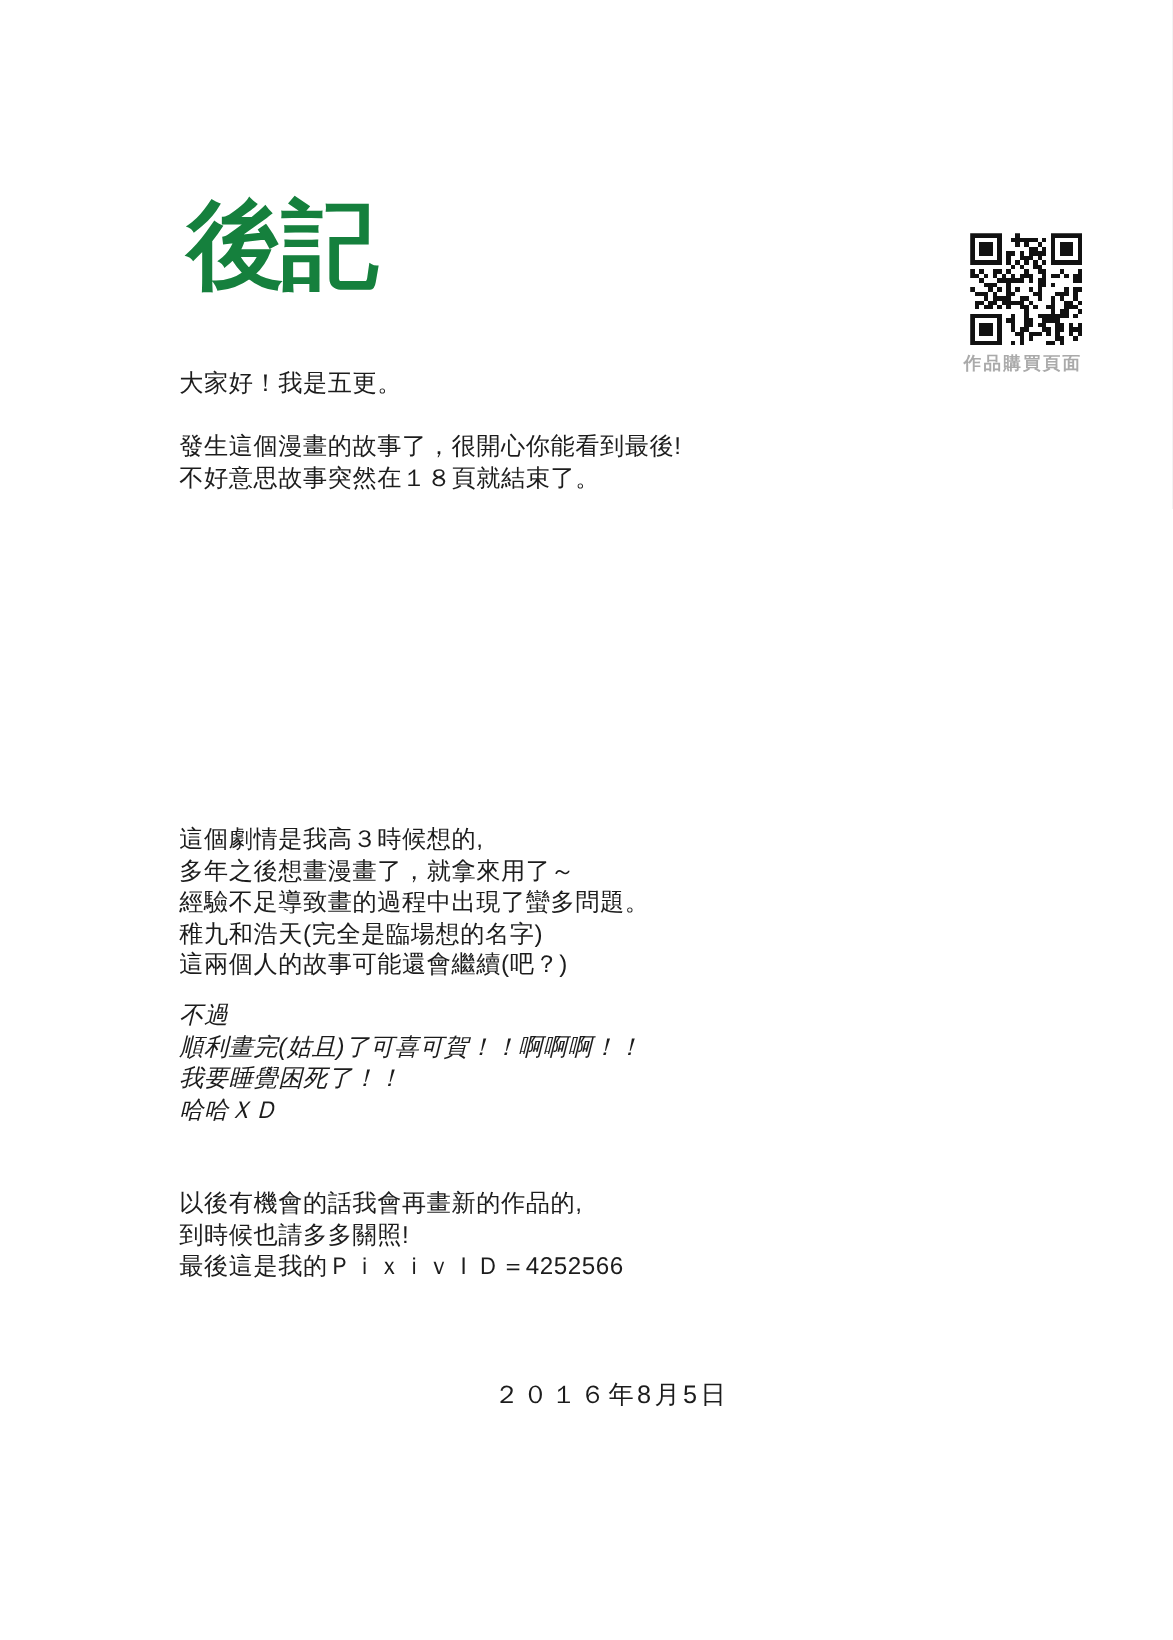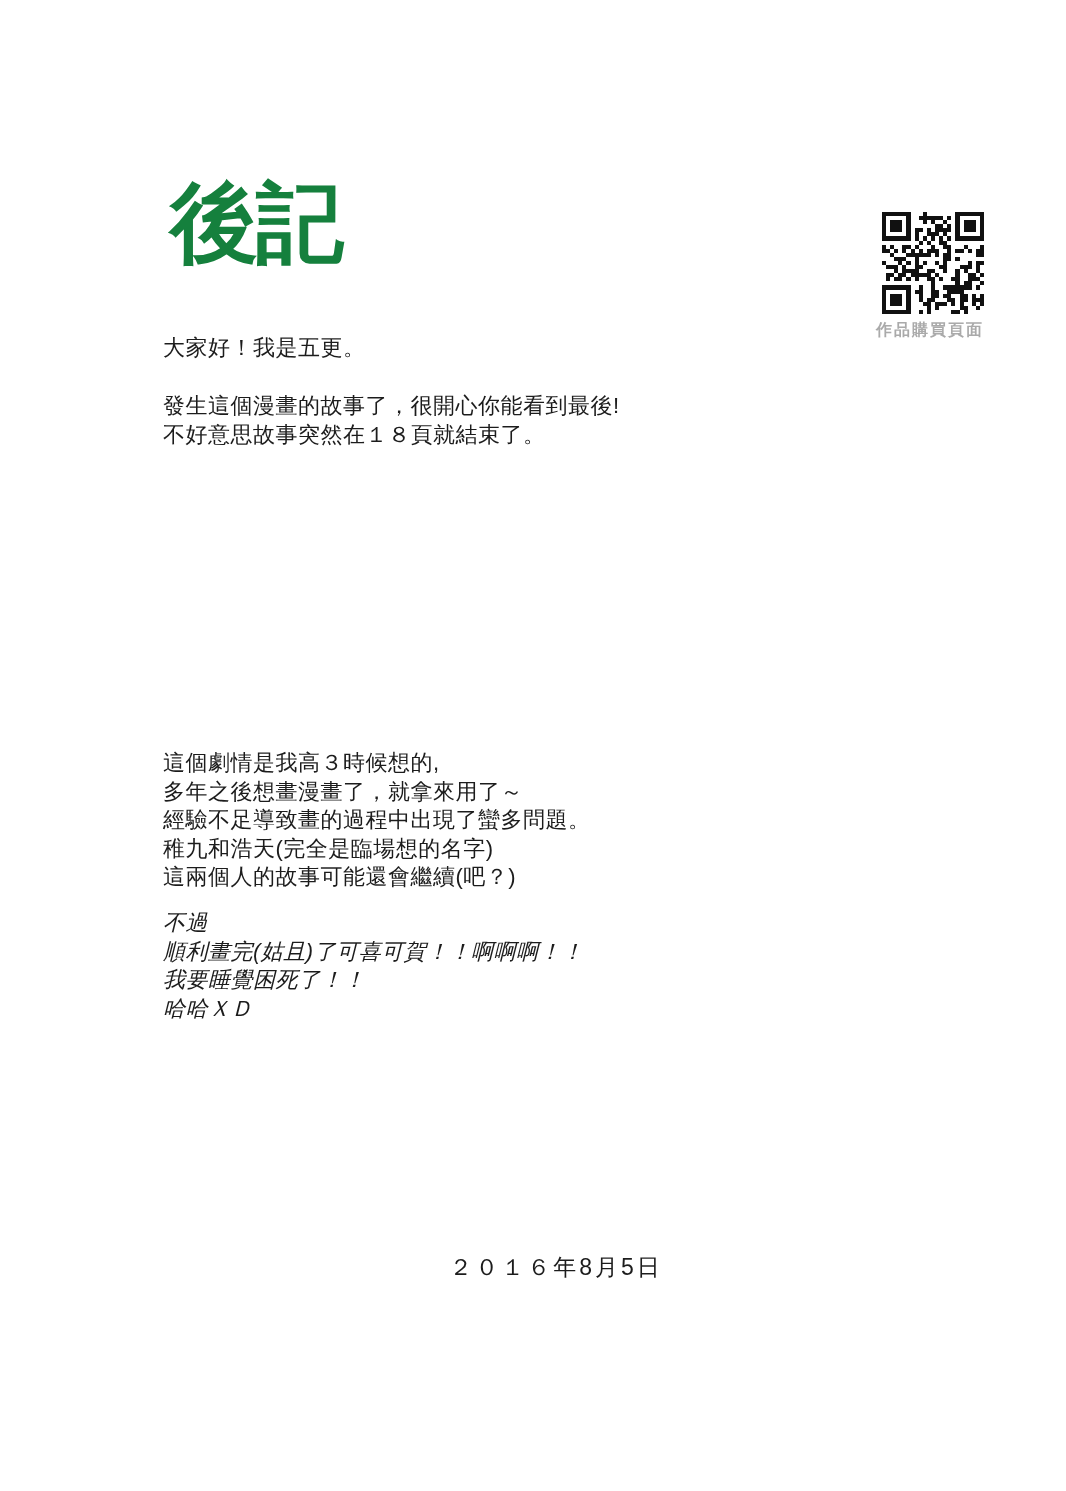--- a/index.html
+++ b/index.html
@@ -300,16 +300,19 @@
 多年之後想畫漫畫了，就拿來用了～
 經驗不足導致畫的過程中出現了蠻多問題。
 稚九和浩天(完全是臨場想的名字)
 這兩個人的故事可能還會繼續(吧？)</p>
 
   <p class="para p-closing">不過
 順利畫完(姑且)了可喜可賀！！啊啊啊！！
 我要睡覺困死了！！
 哈哈ＸＤ</p>
 
+  <p class="para p-future">以後有機會的話我會再畫新的作品的,
+到時候也請多多關照!
+最後這是我的ＰｉｘｉｖＩＤ＝4252566</p>
 
   <div class="date">２０１６年8月5日</div>
 
 </div>
 
 </body></html>

